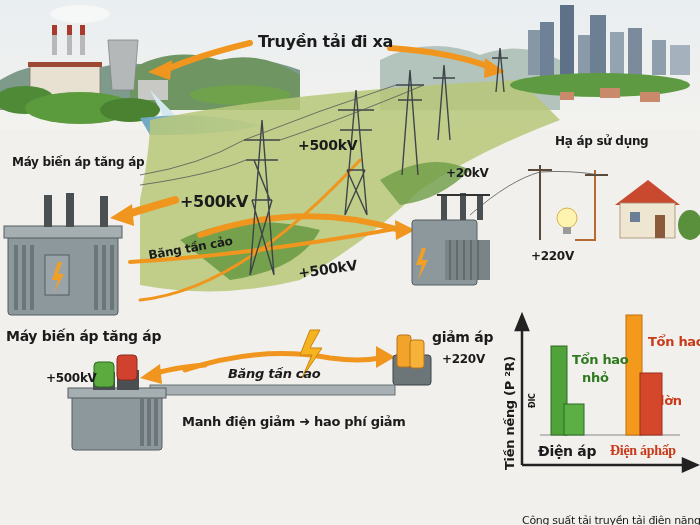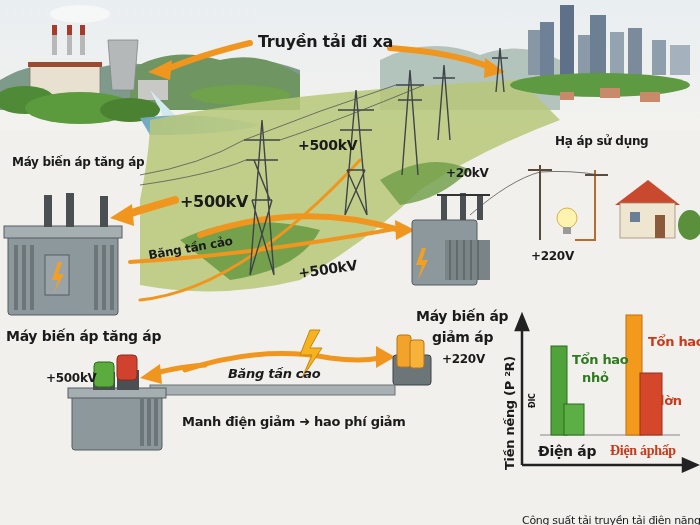--- a/index.html
+++ b/index.html
@@ -217,21 +217,20 @@
   <div class="lbl f16" style="left:180px;top:192px;">+500kV</div>
   <div class="lbl f12" style="left:148px;top:241px;transform:rotate(-10deg);">Băng tần cảo</div>
   <div class="lbl f14" style="left:298px;top:261px;transform:rotate(-8deg);">+500kV</div>
   <div class="lbl f14" style="left:298px;top:137px;">+500kV</div>
   <div class="lbl f15" style="left:446px;top:166px;">+20kV</div>
   <div class="lbl f15" style="left:555px;top:134px;">Hạ áp sử dụng</div>
   <div class="lbl f15" style="left:531px;top:249px;">+220V</div>
   <div class="lbl f14" style="left:6px;top:328px;">Máy biến áp tăng áp</div>
   <div class="lbl f15" style="left:46px;top:371px;">+500kV</div>
   <div class="lbl f13" style="left:228px;top:366px;font-style:italic;">Băng tần cao</div>
-  <div class="lbl f14" style="left:416px;top:308px;">Máy biến áp</div>
   <div class="lbl f14" style="left:432px;top:329px;">giảm áp</div>
   <div class="lbl f15" style="left:442px;top:352px;">+220V</div>
   <div class="lbl f13" style="left:182px;top:414px;">Manh điện giảm ➜ hao phí giảm</div>
 
   <div class="lbl f13" style="left:502px;top:470px;transform:rotate(-90deg);transform-origin:left top;">Tiền nếng (P ²R)</div>
   <div class="lbl" style="left:528px;top:408px;font-size:8px;transform:rotate(-90deg);transform-origin:left top;">ĐIC</div>
   <div class="lbl f13 chart-green" style="left:572px;top:352px;">Tổn hao</div>
   <div class="lbl f13 chart-green" style="left:582px;top:370px;">nhỏ</div>
   <div class="lbl f13 chart-red" style="left:648px;top:334px;">Tổn hao</div>
   <div class="lbl f13 chart-red" style="left:660px;top:353px;margin-top:40px;">lờn</div>

